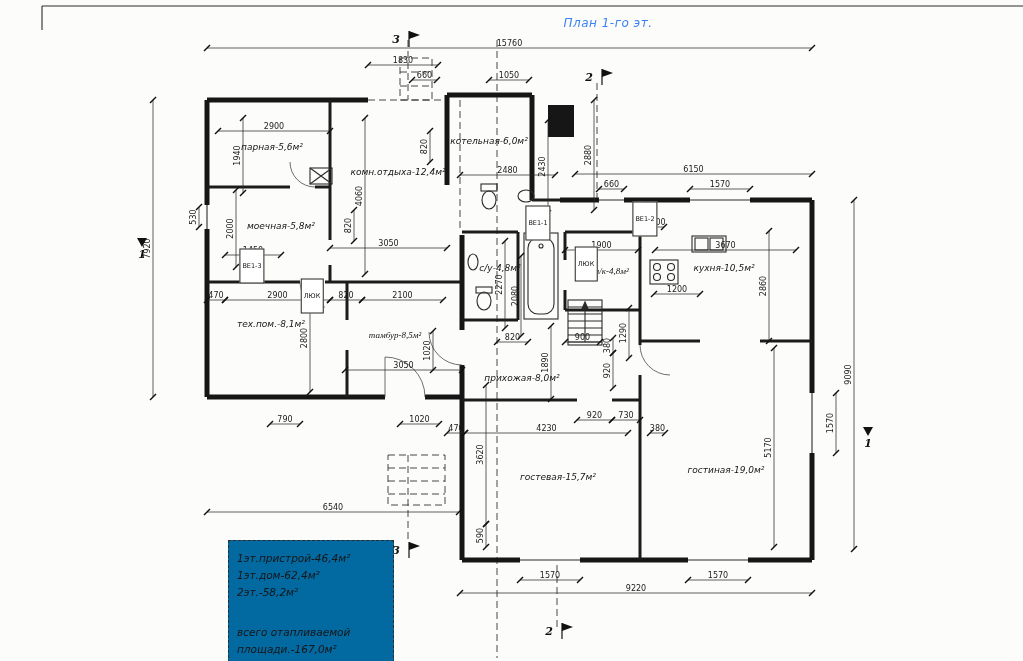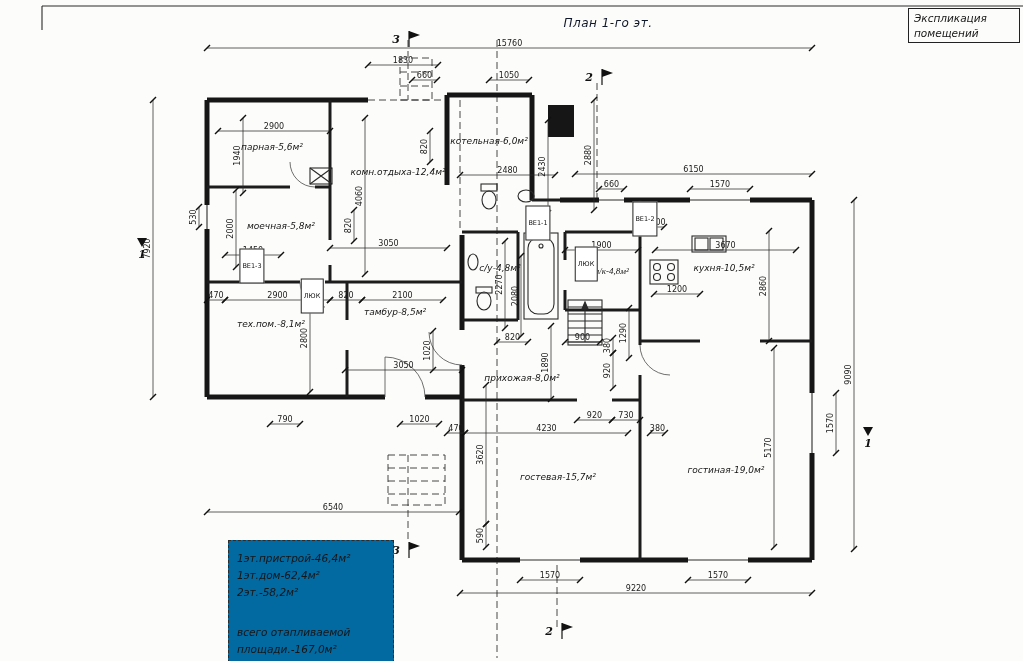--- a/index.html
+++ b/index.html
@@ -13,21 +13,21 @@
   .w07{stroke:#4a4a4a;stroke-width:0.8;fill:none}
   .dash{stroke:#333;stroke-width:0.9;fill:none;stroke-dasharray:7 4}
   .dim-line{stroke:#2b2b2b;stroke-width:0.75}
   .dim-tick{stroke:#101010;stroke-width:1.4}
   .dim-text{font:8px "DejaVu Sans",sans-serif;fill:#1a1a1a;text-anchor:middle}
   .marker-text{font:italic bold 11px "DejaVu Serif",serif;fill:#111;text-anchor:middle}
   .marker-line{stroke:#111;stroke-width:1.2}
   .marker-flag{fill:#111}
   
   .page-title{position:absolute;transform:translate(-50%,-50%);font:italic 12px "DejaVu Sans",sans-serif;
-              color:#0f172a;white-space:nowrap;letter-spacing:.5px;}
+              color:#3b82f6;white-space:nowrap;letter-spacing:.5px;}
   .room-label{position:absolute;transform:translate(-50%,-50%);font:italic 9px "DejaVu Sans",sans-serif;
               color:#151515;white-space:nowrap;}
   .tag{position:absolute;transform:translate(-50%,-50%);font:6.5px "DejaVu Sans",sans-serif;
        border:1px solid #222;background:#fff;padding:12px 2px;white-space:nowrap;color:#111;line-height:9px;}
   .explication-box{position:absolute;left:908px;top:8px;width:100px;border:1.6px solid #222;
                    background:#fcfcfa;padding:2px 5px;font:italic 10.5px "DejaVu Sans",sans-serif;
                    color:#161616;line-height:1.4;}
   .summary-box{position:absolute;left:228px;top:540px;width:148px;border:1.6px dashed #2c2c2c;
                background:#0369a1;padding:9px 8px;font:italic 10.5px "DejaVu Sans",sans-serif;
                color:#161616;line-height:1.6;}
@@ -521,43 +521,39 @@
         </g>
         <g>
           <text x="868" y="447" class="marker-text">1</text>
           <polygon points="863,427 873,427 868,436" class="marker-flag"></polygon>
         </g>
       </g>
   </svg>
 
   <div class="page-title" style="left:608px;top:23px">План 1-го эт.</div>
 
-  <div class="explication-box">
-    <div>Экспликация</div>
-    <div>помещений</div>
-  </div>
 
   <div class="summary-box">
     <div>1эт.пристрой-46,4м²</div>
     <div>1эт.дом-62,4м²</div>
     <div>2эт.-58,2м²</div>
     <div class="gap">всего отапливаемой</div>
     <div>площади.-167,0м²</div>
   </div>
 
   <div id="labels">
       <div class="room-label" style="left: 272px; top: 147px;">парная-5,6м²</div>
       <div class="room-label" style="left: 398px; top: 172px;">комн.отдыха-12,4м²</div>
       <div class="room-label" style="left: 489px; top: 141px;">котельная-6,0м²</div>
       <div class="room-label" style="left: 281px; top: 226px;">моечная-5,8м²</div>
       <div class="room-label" style="left: 500px; top: 268px;">с/у-4,8м²</div>
       <div class="room-label" style="left: 612px; top: 271px; font-family: Liberation Serif, serif;">л/к-4,8м²</div>
       <div class="room-label" style="left: 724px; top: 268px;">кухня-10,5м²</div>
       <div class="room-label" style="left: 271px; top: 324px;">тех.пом.-8,1м²</div>
-      <div class="room-label" style="left: 395px; top: 312px;">тамбур-8,5м²</div>
+      <div class="room-label" style="left: 395px; top: 335px; font-family: Liberation Serif, serif;">тамбур-8,5м²</div>
       <div class="room-label" style="left: 522px; top: 378px;">прихожая-8,0м²</div>
       <div class="room-label" style="left: 726px; top: 446px; margin-top: 24px;">гостиная-19,0м²</div>
       <div class="room-label" style="left: 558px; top: 477px;">гостевая-15,7м²</div>
       <div class="tag" style="left: 538px; top: 223px;">ВЕ1-1</div>
       <div class="tag" style="left: 645px; top: 219px;">ВЕ1-2</div>
       <div class="tag" style="left: 252px; top: 266px;">ВЕ1-3</div>
       <div class="tag" style="left: 312px; top: 296px;">ЛЮК</div>
       <div class="tag" style="left: 586px; top: 264px;">ЛЮК</div>
     </div>
 </div>

